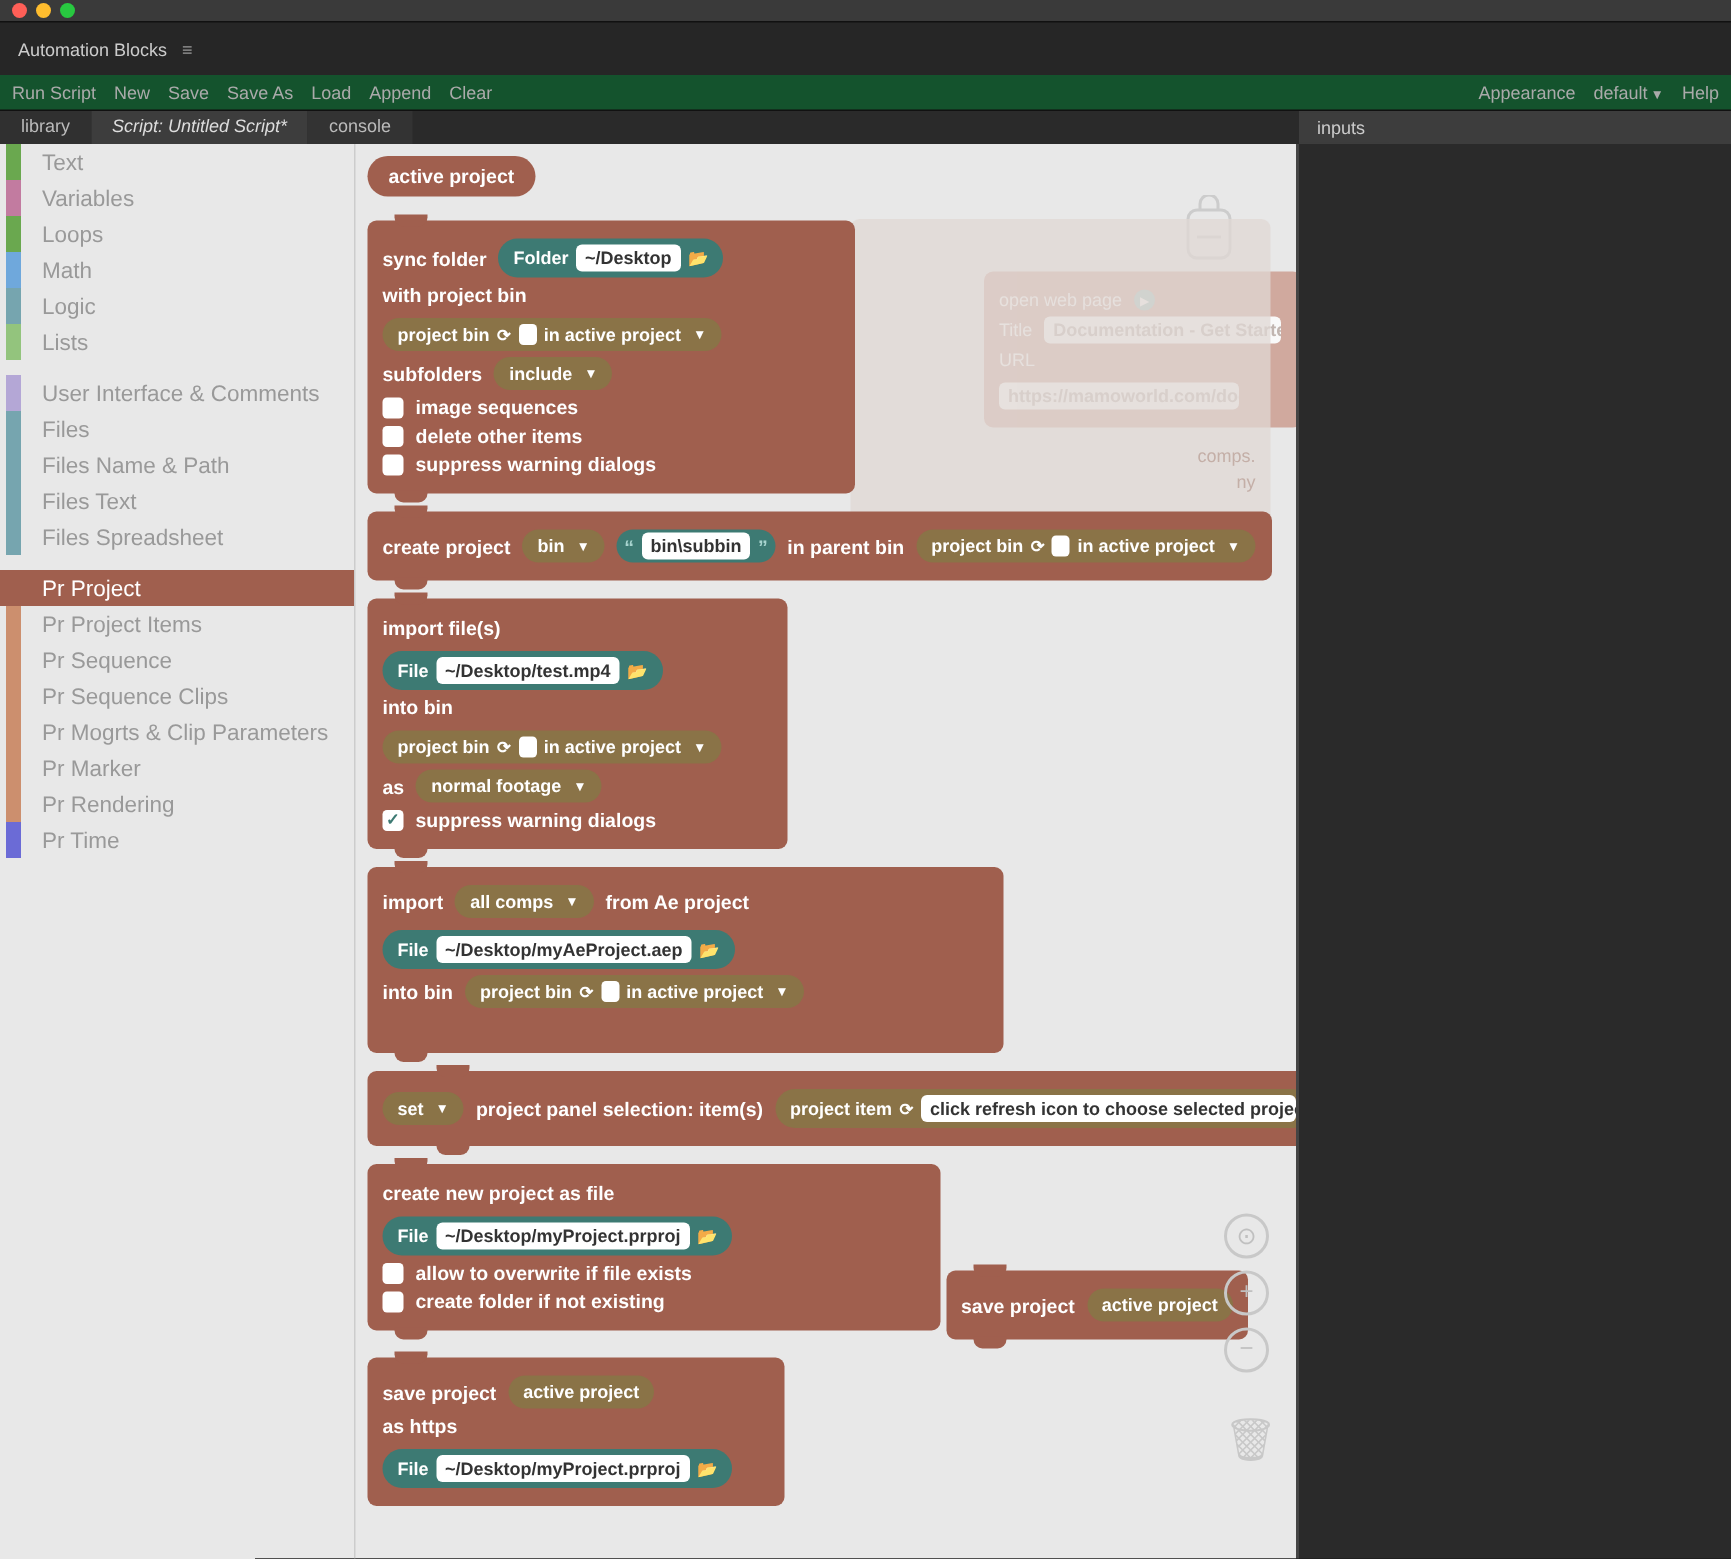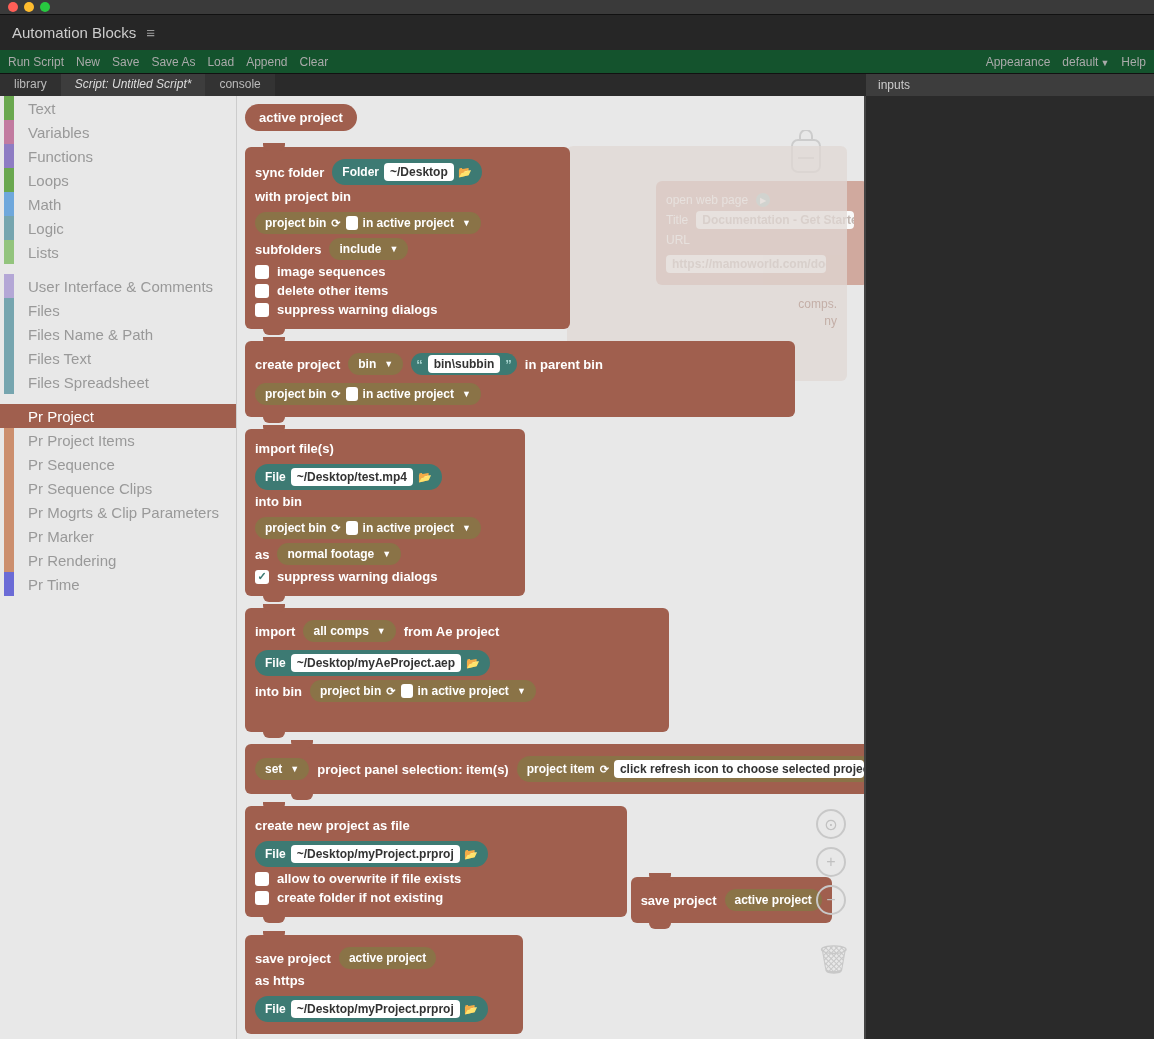--- a/index.html
+++ b/index.html
@@ -6,21 +6,21 @@
     body { background: #1e1e1e; width: 1154px; height: 1039px; overflow: hidden; font-size: 13px; }
     
     
     .window-chrome { height: 14px; background: #3a3a3a; display: flex; align-items: center; padding-left: 8px; gap: 6px; }
     .traffic-light { width: 10px; height: 10px; border-radius: 50%; }
     .tl-red { background: #ff5f57; }
     .tl-yellow { background: #ffbd2e; }
     .tl-green { background: #28c840; }
     
     
-    .panel-header { height: 36px; background: #262626; display: flex; align-items: center; padding: 0 12px; color: #ccc; font-size: 15px; border-top: 1px solid #111; }
+    .panel-header { height: 36px; background: #262626; display: flex; align-items: center; padding: 0 12px; color: #ccc; font-size: 12px; border-top: 1px solid #111; }
     .hamburger { margin-left: 10px; color: #999; cursor: pointer; }
     
     
     .toolbar { height: 24px; background: #14532d; display: flex; align-items: center; padding: 0 8px; gap: 12px; color: #aaa; font-size: 12px; border-bottom: 1px solid #111; }
     .toolbar-item { cursor: pointer; }
     .toolbar-spacer { flex: 1; }
     .dropdown-indicator { font-size: 9px; margin-left: 2px; }
     
     
     .tabs-row { height: 22px; background: #2a2a2a; display: flex; }
@@ -122,24 +122,20 @@
   <div class="sidebar" id="sidebar">
       <div class="cat-item">
         <div class="cat-color" style="background: rgb(106, 168, 79);"></div>
         <div class="cat-label">Text</div>
       </div>
       <div class="cat-item">
         <div class="cat-color" style="background: rgb(194, 123, 160);"></div>
         <div class="cat-label">Variables</div>
       </div>
       <div class="cat-item">
-        <div class="cat-color" style="background: rgb(142, 124, 195);"></div>
-        <div class="cat-label">Functions</div>
-      </div>
-      <div class="cat-item">
         <div class="cat-color" style="background: rgb(106, 168, 79);"></div>
         <div class="cat-label">Loops</div>
       </div>
       <div class="cat-item">
         <div class="cat-color" style="background: rgb(111, 168, 220);"></div>
         <div class="cat-label">Math</div>
       </div>
       <div class="cat-item">
         <div class="cat-color" style="background: rgb(118, 165, 175);"></div>
         <div class="cat-label">Logic</div>
@@ -283,21 +279,21 @@
             <span>delete other items</span>
           </div>
         <div class="block-row">
             <span class="check-box"></span> 
             <span>suppress warning dialogs</span>
           </div>
         <div class="tab-notch"></div>
       </div>
       
       
-      <div class="block" style="width:550px;text-align:right;">
+      <div class="block" style="width:603px;text-align:right;">
         <div class="notch"></div>
         <div class="block-row">
           <span>create project</span>
           <span class="pill pill-olive">
               <span>bin</span>
               <span class="dd-caret">▼</span>
             </span>
           <span class="quote-chip">
               <span class="quote-mark">“</span>
               <span class="pill-input">bin\subbin</span>

